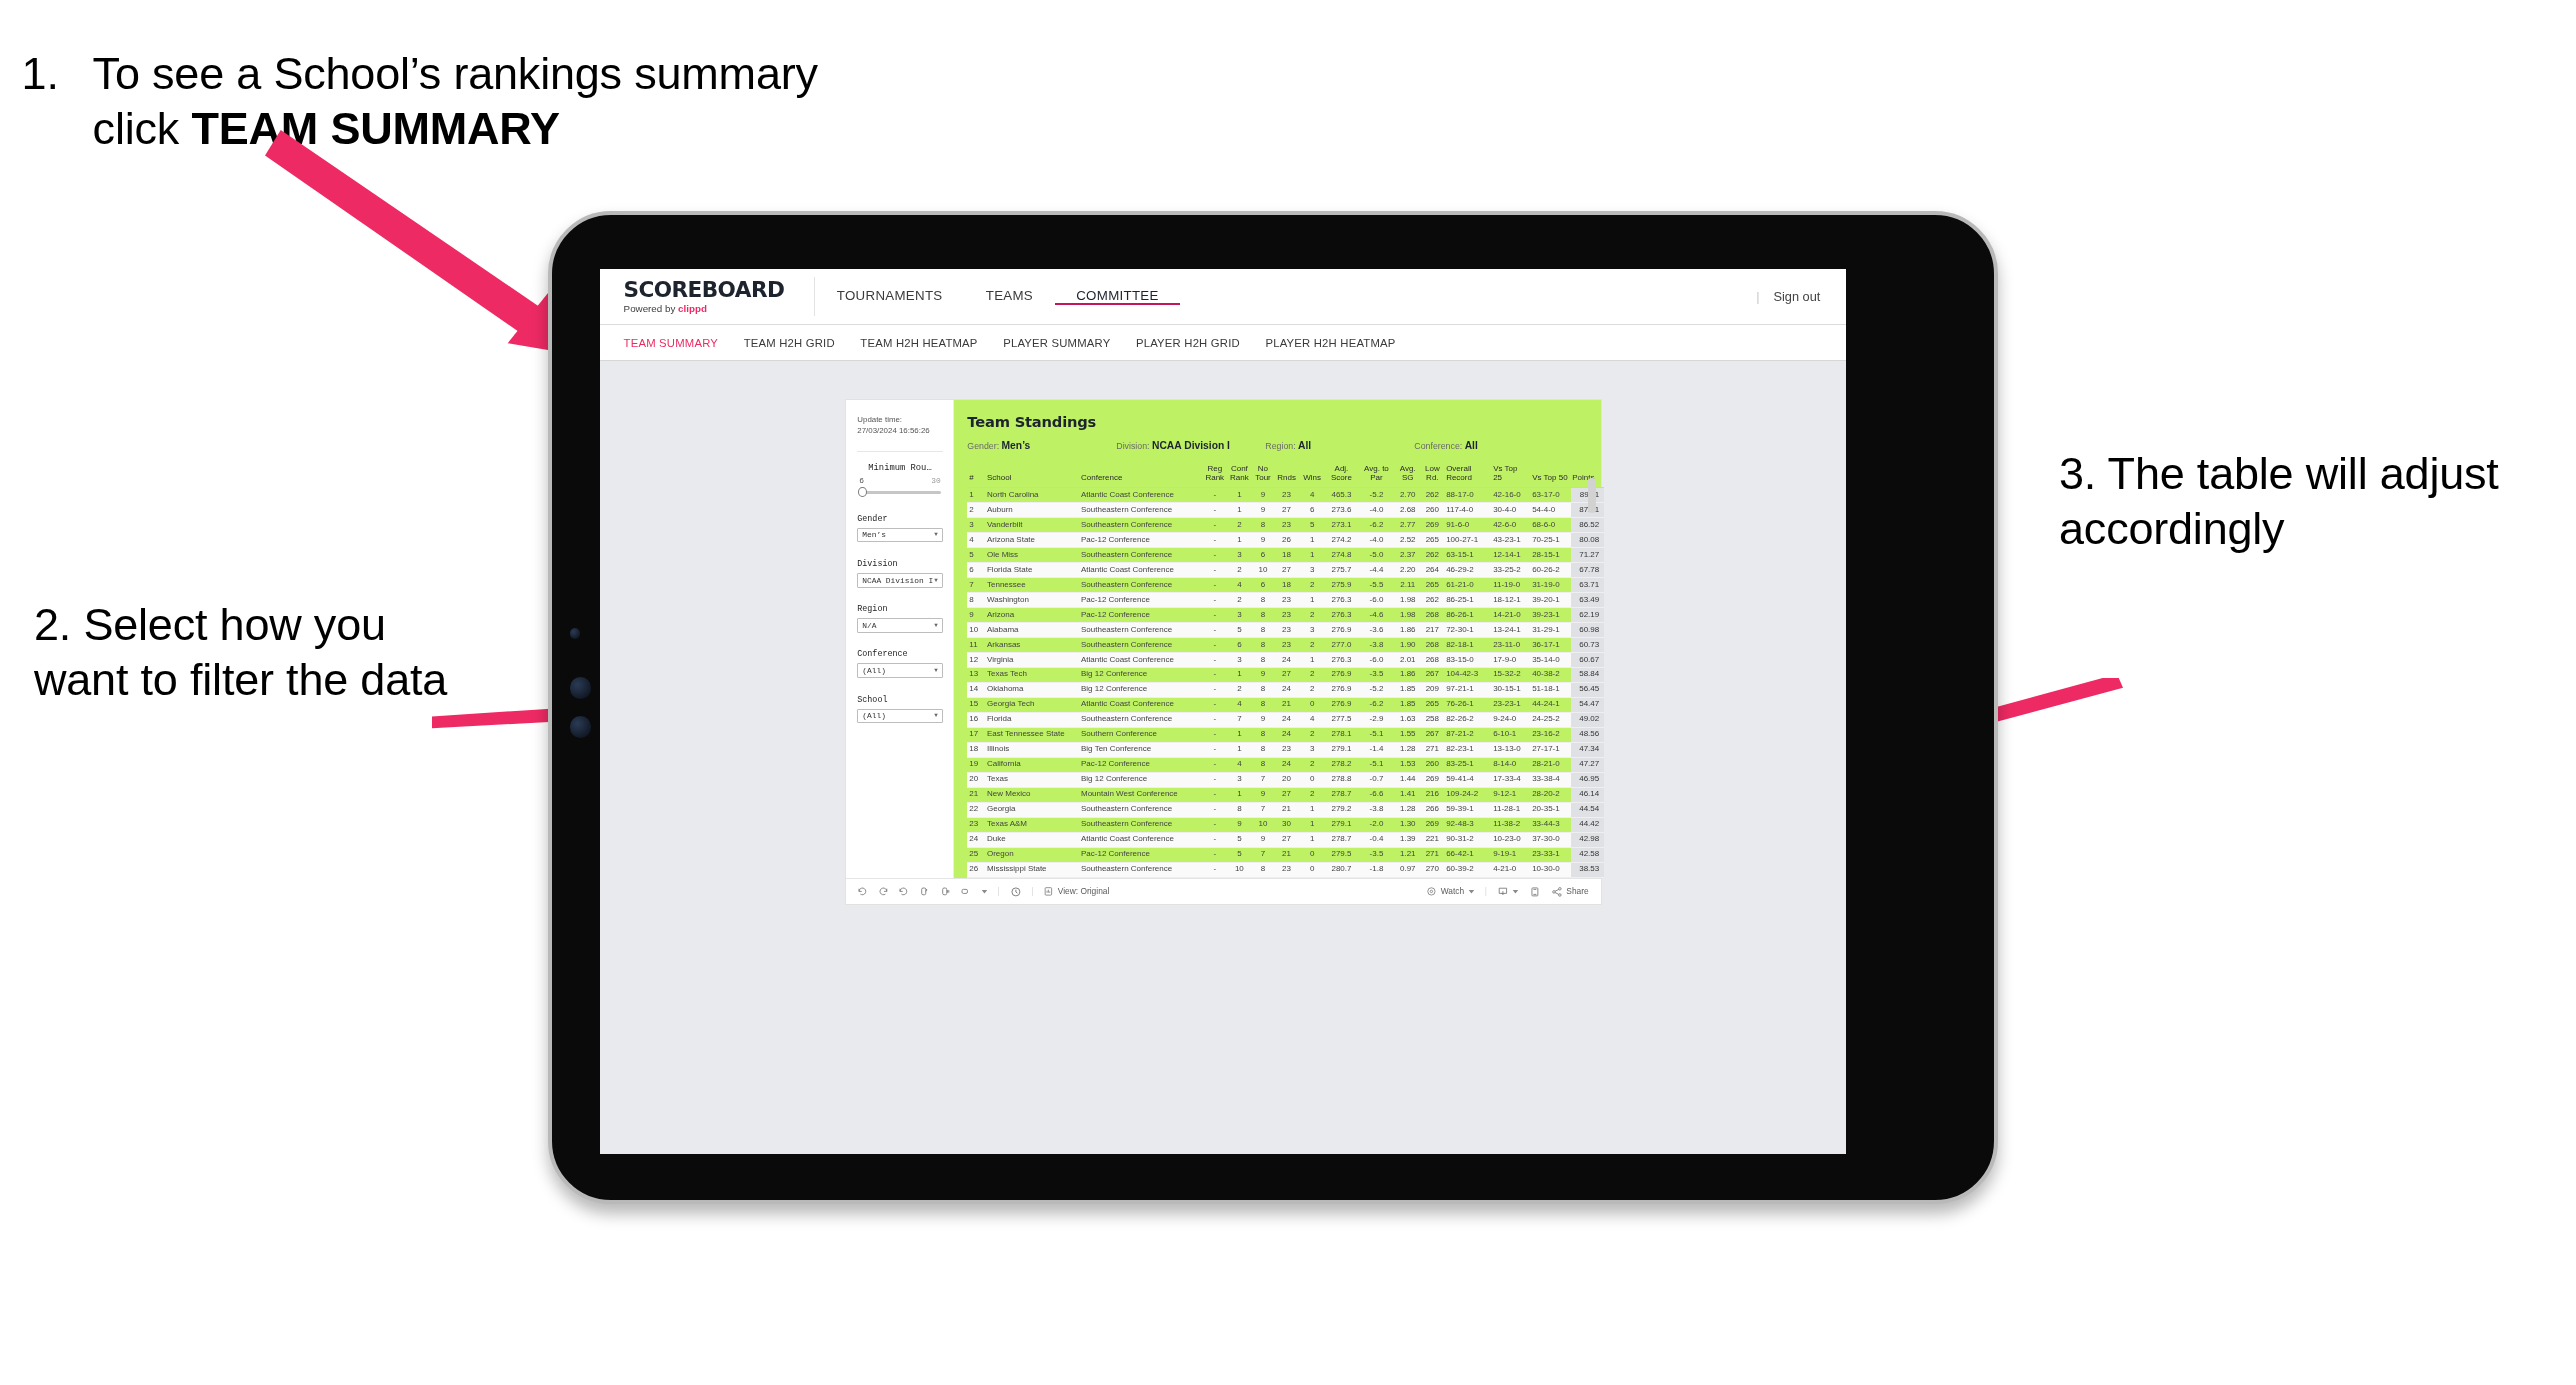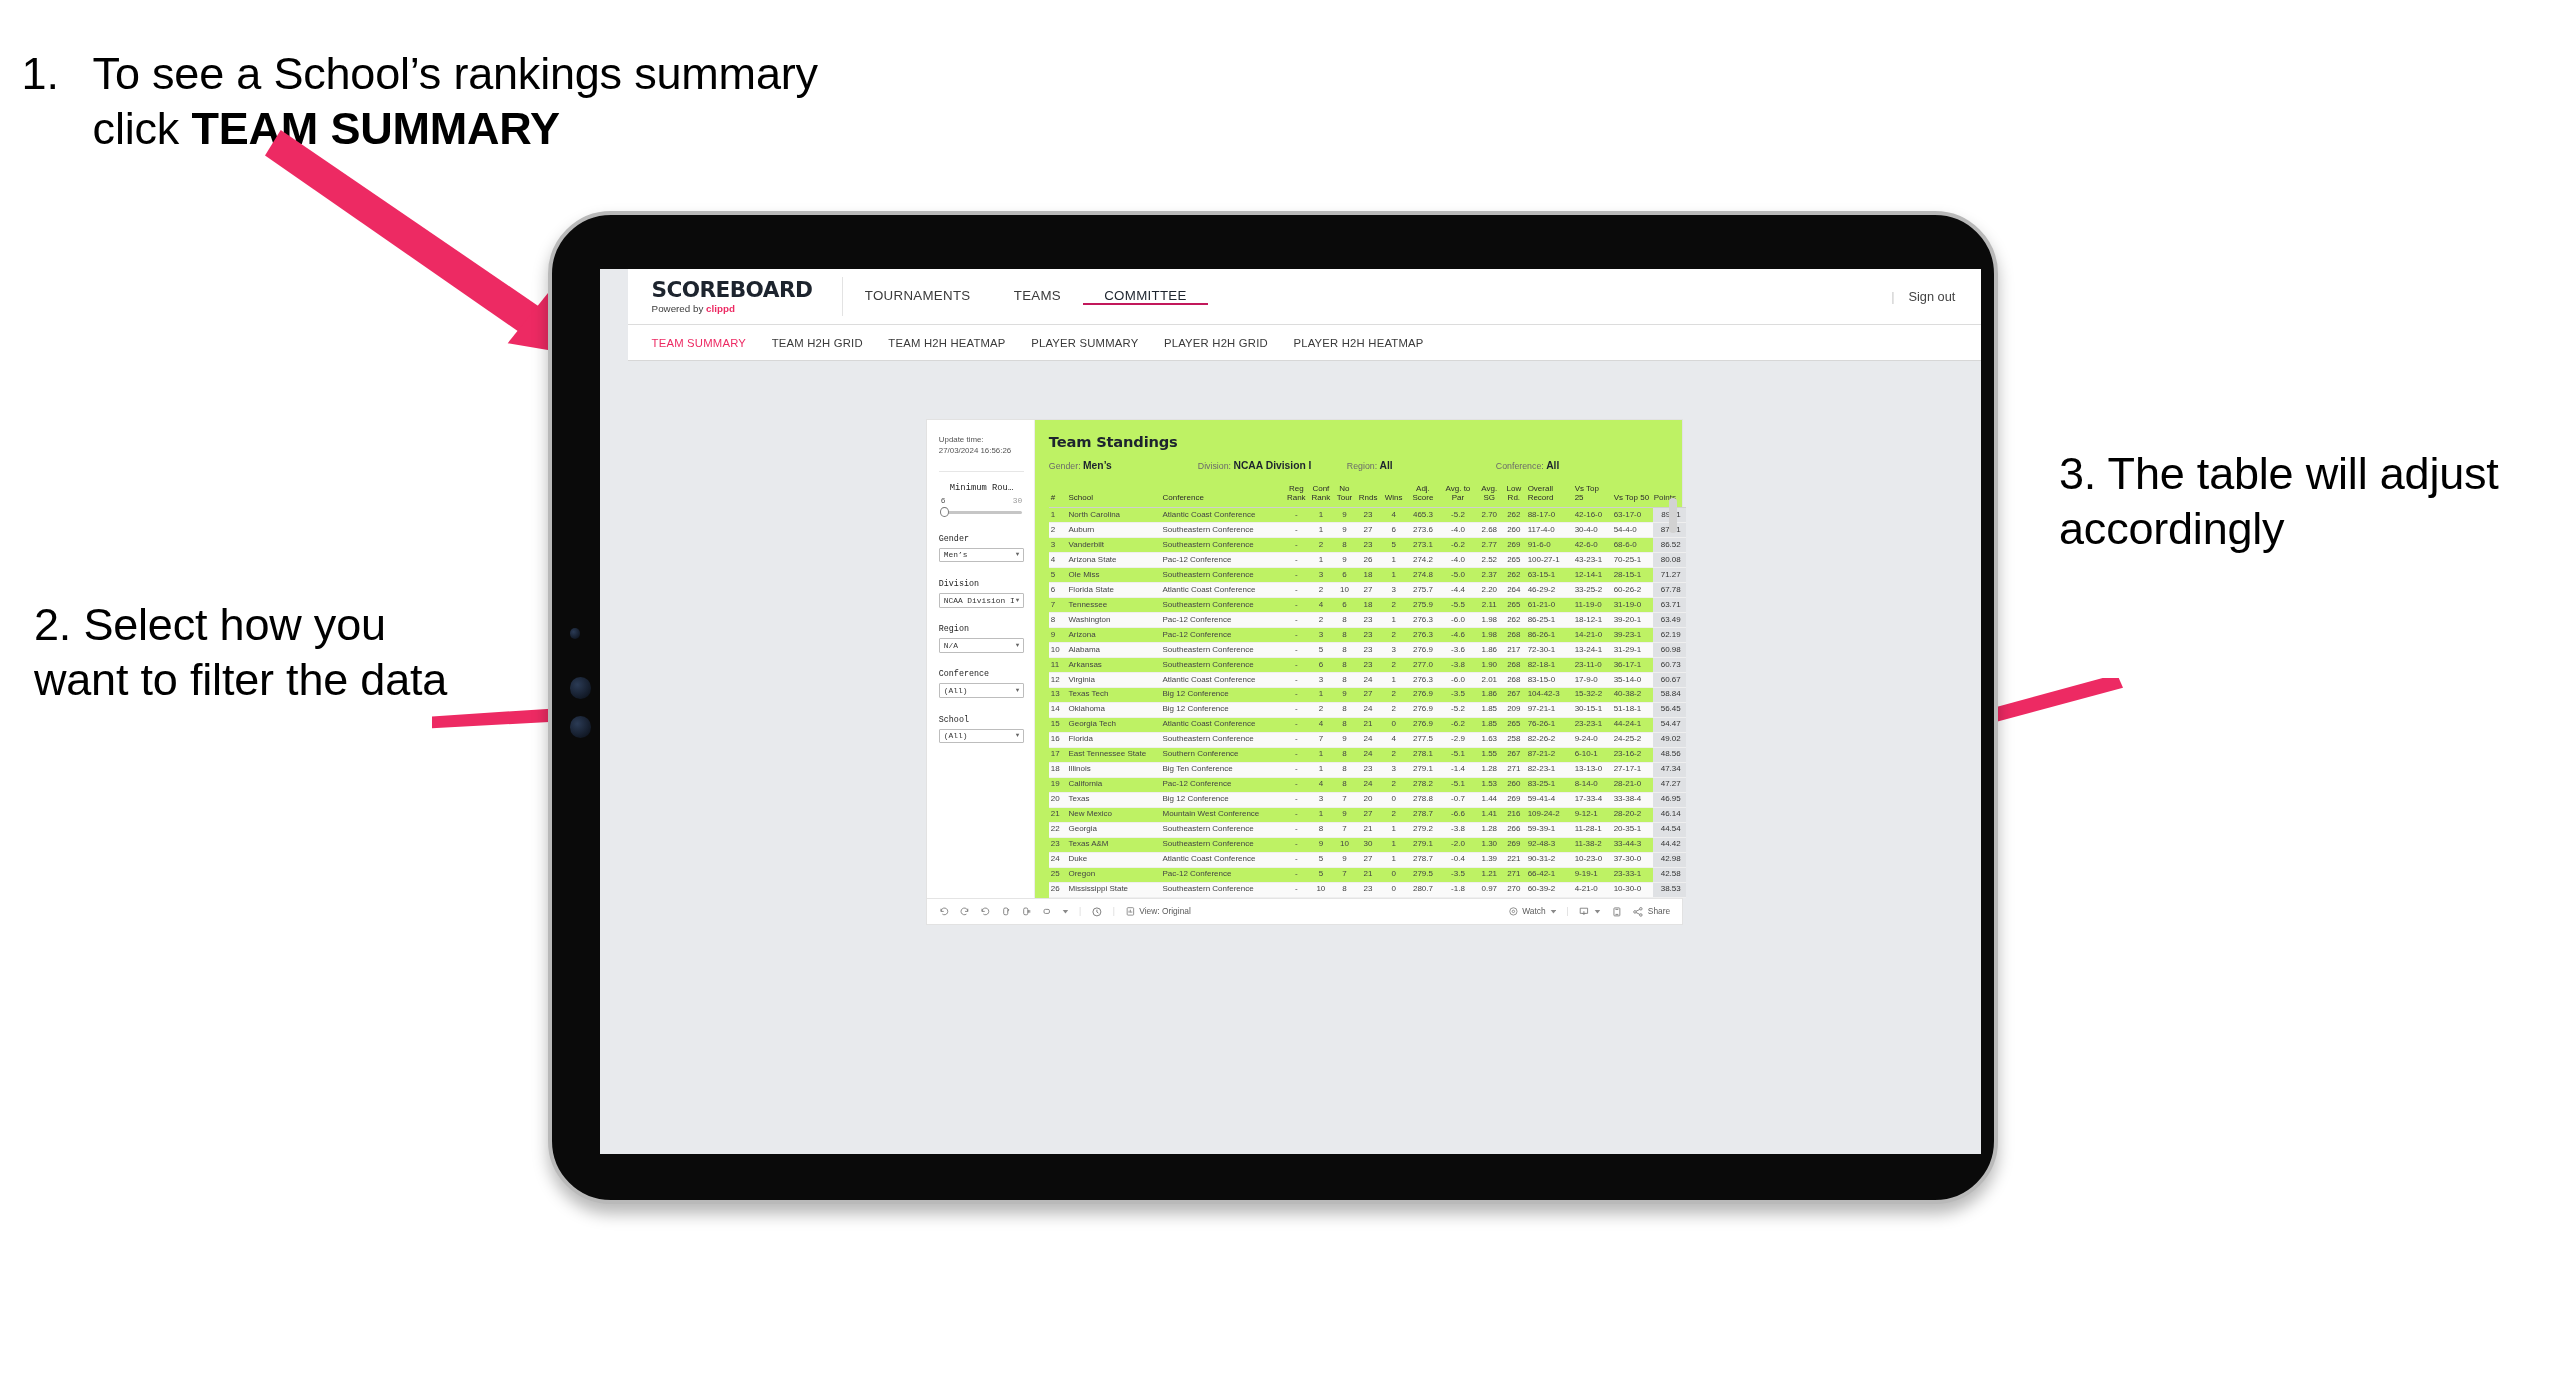--- a/index.html
+++ b/index.html
@@ -24,22 +24,22 @@
   #tablet{
     position:absolute;left:548px;top:211px;width:1450px;height:993px;
     background:#0a0a0a;border-radius:63px;
     border:4.9px solid #b9b9b9;
     box-sizing:border-box;
     box-shadow:0 9.8px 15.7px rgba(0,0,0,.28);
   }
   #tablet .cam{position:absolute;width:10.8px;height:10.8px;border-radius:50%;
     background:radial-gradient(circle at 35% 35%,#2b3b55,#080c14);}
   #screen{
-    position:absolute;left:48px;top:54px;width:1353px;height:885px;
-    background:#e8eaed;overflow:hidden;padding-left:28px;
+    position:absolute;left:48px;top:54px;width:1246px;height:885px;
+    background:#e8eaed;overflow:hidden;
   }
 
   
   #app-header{height:55px;background:#fff;display:flex;align-items:stretch;
     border-bottom:1px solid #dcdcdc;}
   .brand{display:flex;flex-direction:column;justify-content:center;
     padding:0 21.6px 0 23.6px;min-width:169px;}
   .brand .logo{font-family:"DejaVu Sans",sans-serif;font-weight:700;font-size:21.6px;
     letter-spacing:-0.6px;color:#1d242e;line-height:1;}
   .brand .sub{font-size:9.8px;color:#3c3c3c;margin-top:2.9px;line-height:1;}
@@ -56,21 +56,21 @@
   .hdr-right a{color:#444;text-decoration:none;}
 
   
   #subtabs{height:35px;background:#fff;border-bottom:1px solid #d7d7d7;
     display:flex;align-items:center;padding-left:23.6px;gap:25.6px;}
   #subtabs a{font-size:11.3px;letter-spacing:0.2px;color:#3a3a3a;text-decoration:none;
     white-space:nowrap;}
   #subtabs a.active{color:#ed2a63;}
 
   
-  #dash-wrap{padding:39px 0 0 0;display:flex;justify-content:center;margin-top:20px;}
+  #dash-wrap{padding:39px 0 0 0;display:flex;justify-content:center;}
   #dash{width:755px;background:#fff;box-shadow:0 0 0 1px #e2e2e2;display:flex;
     flex-direction:column;}
   #dash-body{display:flex;}
 
   
   #side{width:108px;flex:0 0 108px;padding:13.8px 9.8px 19.7px 11.8px;box-sizing:border-box;
     background:#fff;border-right:1px solid #ececec;}
   #side .upd{font-size:7.9px;color:#555;line-height:1.45;}
   #side hr{border:0;border-top:1px solid #e6e6e6;margin:13.8px 0 11.8px 0;}
   .fgrp{margin-bottom:16.7px;font-family:Liberation Mono, monospace;}

